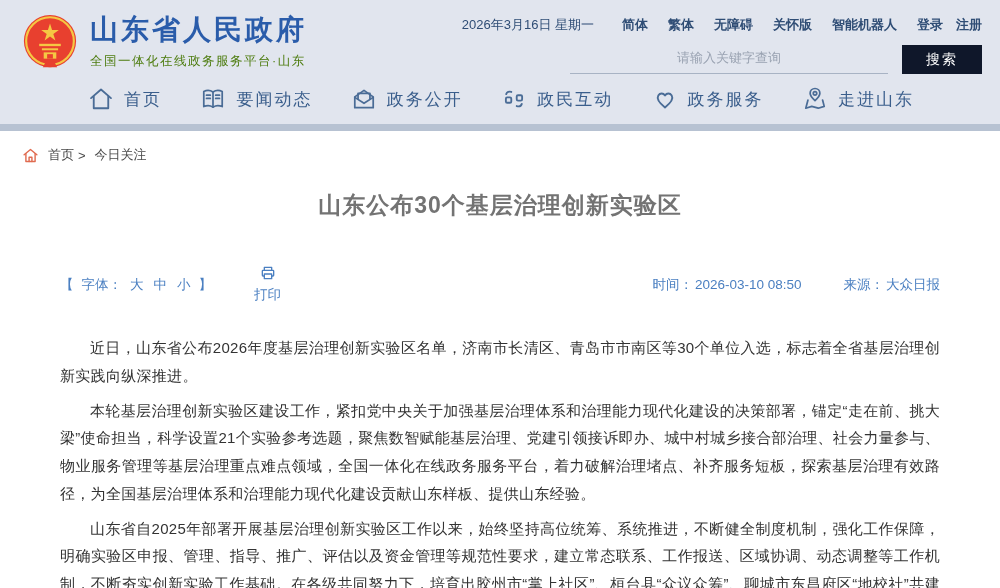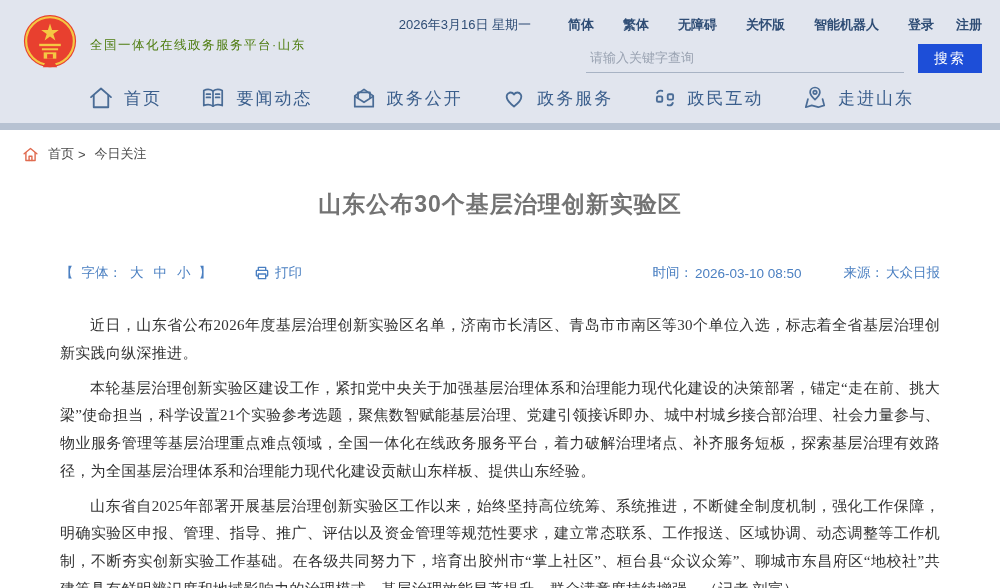--- a/index.html
+++ b/index.html
@@ -14,59 +14,60 @@
   .header-top { display: flex; justify-content: space-between; padding: 10px 18px 4px 22px; }
   .brand { display: flex; align-items: center; gap: 12px; }
   .emblem-wrap { width: 56px; height: 58px; display:flex; align-items:center; justify-content:center; }
   .brand-text .site-title {
     color: #2a5caa; font-size: 28px; font-weight: bold; letter-spacing: 3px; line-height: 1.15;
   }
   .brand-text .site-subtitle {
     color: #4d7c0f; font-size: 12.5px; font-weight: normal; letter-spacing: 1.5px; margin-top: 7px;
   }
   .header-right { display: flex; flex-direction: column; align-items: flex-end; padding-top: 6px; }
-  .utility-row { display: flex; gap: 29px; font-size: 13px; color: #2f4d75; align-items: center; }
+  .utility-row { display: flex; gap: 20px; font-size: 13px; color: #2f4d75; align-items: center; }
   .utility-row .u-link { cursor: pointer; white-space: nowrap; font-weight: bold; }
   .utility-row .u-date { margin-right: 8px; white-space: nowrap; }
   .search-row { display: flex; align-items: flex-end; margin-top: 10px; }
   .search-input {
     width: 318px; background: transparent; border: none; outline: none;
     border-bottom: 1px solid #a8b3c4; font-size: 13px; padding: 6px 4px 7px 4px; color: #c2410c;
-    font-family: Liberation Sans, sans-serif;
+    font-family: Liberation Serif, serif;
+    text-align: center;
   }
   .search-input::placeholder { color: #9aa3b2; }
   .search-btn {
-    width: 64px; height: 29px; margin-left: 14px; background: #1d4ed8; color: #fff;
+    width: 80px; height: 29px; margin-left: 14px; background: #0f172a; color: #fff;
     border: none; font-size: 14px; cursor: pointer; letter-spacing: 2px;
     font-family: "Liberation Sans", "DejaVu Sans", sans-serif;
   }
   
   .nav { display: flex; justify-content: space-between; align-items: center; padding: 8px 86px 12px 88px; }
   .nav-item { display: flex; align-items: center; gap: 10px; color: #3a5e8c; font-size: 17px; cursor: pointer; letter-spacing: 2px; }
   .nav-item .nicon { display: inline-flex; color: #4a6c96; }
   .nav-strip { height: 7px; background: #b7c2d2; }
   
   .breadcrumb { display: flex; align-items: center; gap: 9px; padding: 15px 0 0 22px; font-size: 13px; color: #4a4a4a; }
   .crumb-sep { margin-left: -5px; }
   .crumb-link { cursor: pointer; }
   
   .article { width: 880px; margin: 0 auto; }
   .article-title { text-align: center; font-size: 23px; font-weight: bold; color: #737373; margin: 26px 0 0 0; letter-spacing: 1px; }
   .meta-row { display: flex; justify-content: space-between; align-items: center; margin-top: 44px; font-size: 13.5px; color: #4a7fc1; }
   .meta-left { display: flex; align-items: center; gap: 6px; font-family: Liberation Mono, monospace; }
   .font-size-btn { cursor: pointer; margin: 0 2px; }
-  .print-btn { display: flex; align-items: center; gap: 5px; margin-left: 36px; cursor: pointer; color: #4a7fc1; }
+  .print-btn { display: flex; align-items: center; gap: 5px; margin-left: 36px; cursor: pointer; color: #4a7fc1; flex-direction: column; }
   .meta-right { display: flex; align-items: center; }
   .meta-source { margin-left: 42px; }
   .meta-item-label { margin-right: 2px; }
   
   .article-body { margin-top: 30px; }
   .article-body p {
     font-size: 15px; line-height: 1.85; color: #333; text-indent: 2em;
-    text-align: justify; margin-bottom: 7px; letter-spacing: 0.3px; font-family: Liberation Serif, serif;
+    text-align: justify; margin-bottom: 7px; letter-spacing: 0.3px;
   }
 </style>
 </head>
 <body>
 
 <div class="header">
   <div class="header-top">
     <div class="brand">
       <div class="emblem-wrap">
         <svg width="54" height="56" viewBox="0 0 60 62">
@@ -74,20 +75,21 @@
           <circle cx="30" cy="30" r="26.5" fill="none" stroke="#f5c843" stroke-width="2.4"></circle>
           <polygon fill="#f5c843" points="30,10.5 32.3,17.7 39.8,17.7 33.7,22.1 36,29.3 30,24.8 24,29.3 26.3,22.1 20.2,17.7 27.7,17.7"></polygon>
           <rect x="18" y="33" width="24" height="2.6" fill="#f5c843"></rect>
           <rect x="21" y="38" width="18" height="2.2" fill="#f5c843"></rect>
           <rect x="23" y="42.5" width="14" height="7" fill="#f5c843"></rect>
           <rect x="26.8" y="44.5" width="6.4" height="5" fill="#e8402f"></rect>
           <polygon fill="#e8402f" points="22,59 27,50 33,50 38,59"></polygon>
         </svg>
       </div>
       <div class="brand-text">
+        <div class="site-title">山东省人民政府</div>
         <div class="site-subtitle">全国一体化在线政务服务平台·山东</div>
       </div>
     </div>
     <div class="header-right">
       <div class="utility-row">
         <span class="u-date">2026年3月16日 星期一</span>
         <span class="u-link">简体</span>
         <span class="u-link">繁体</span>
         <span class="u-link">无障碍</span>
         <span class="u-link">关怀版</span>
@@ -128,35 +130,35 @@
           <path d="M3.5 10 L12 4 L20.5 10 V20 H3.5 Z"></path>
           <path d="M6.5 12 V6.8 H17.5 V12"></path>
           <path d="M3.5 10.5 L12 16 L20.5 10.5"></path>
         </svg>
       </span>
       <span>政务公开</span>
     </div>
     <div class="nav-item">
       <span class="nicon">
         <svg width="26" height="26" viewBox="0 0 24 24" fill="none" stroke="currentColor" stroke-width="1.7" stroke-linecap="round" stroke-linejoin="round">
-          <path d="M12 19.8 C5.8 14.9 4.2 11.5 5.8 8.8 C7.3 6.3 10.5 6.4 12 8.8 C13.5 6.4 16.7 6.3 18.2 8.8 C19.8 11.5 18.2 14.9 12 19.8 Z"></path>
-        </svg>
-      </span>
-      <span>政务服务</span>
-    </div>
-    <div class="nav-item">
-      <span class="nicon">
-        <svg width="26" height="26" viewBox="0 0 24 24" fill="none" stroke="currentColor" stroke-width="1.7" stroke-linecap="round" stroke-linejoin="round">
           <path d="M9.5 5.5 C7.5 4.8 5.5 5.5 4.8 7.5"></path>
           <rect x="4.5" y="10.5" width="5" height="5" rx="1.2"></rect>
           <path d="M14.5 18.5 C16.5 19.2 18.5 18.5 19.2 16.5"></path>
           <rect x="14.5" y="8.5" width="5" height="5" rx="1.2"></rect>
         </svg>
       </span>
       <span>政民互动</span>
+    </div>
+    <div class="nav-item">
+      <span class="nicon">
+        <svg width="26" height="26" viewBox="0 0 24 24" fill="none" stroke="currentColor" stroke-width="1.7" stroke-linecap="round" stroke-linejoin="round">
+          <path d="M12 19.8 C5.8 14.9 4.2 11.5 5.8 8.8 C7.3 6.3 10.5 6.4 12 8.8 C13.5 6.4 16.7 6.3 18.2 8.8 C19.8 11.5 18.2 14.9 12 19.8 Z"></path>
+        </svg>
+      </span>
+      <span>政务服务</span>
     </div>
     <div class="nav-item">
       <span class="nicon">
         <svg width="26" height="26" viewBox="0 0 24 24" fill="none" stroke="currentColor" stroke-width="1.6" stroke-linecap="round" stroke-linejoin="round">
           <path d="M12 13.5 C12 13.5 7.5 9.5 7.5 6.8 A4.5 4.5 0 0 1 16.5 6.8 C16.5 9.5 12 13.5 12 13.5 Z"></path>
           <circle cx="12" cy="6.8" r="1.6"></circle>
           <path d="M5.5 13 L3.5 20.5 L9 18.8 L15 20.5 L20.5 18.8 L19 13"></path>
         </svg>
       </span>
       <span>走进山东</span>

